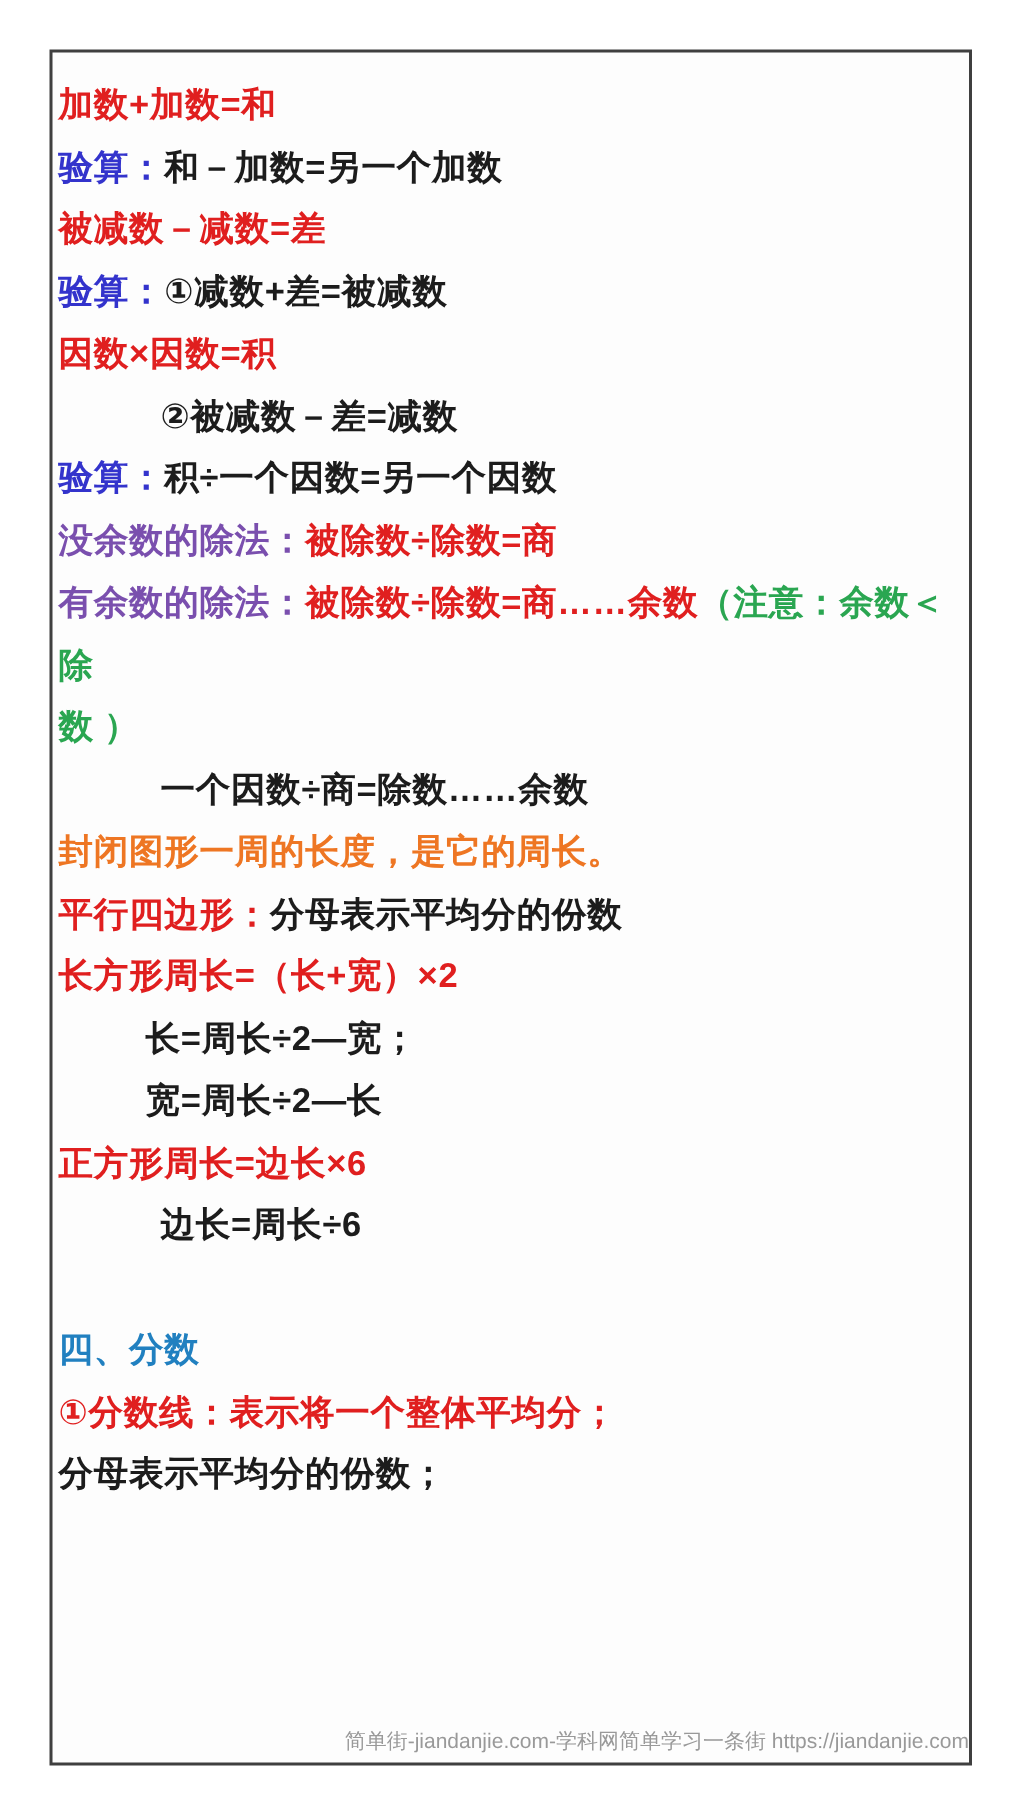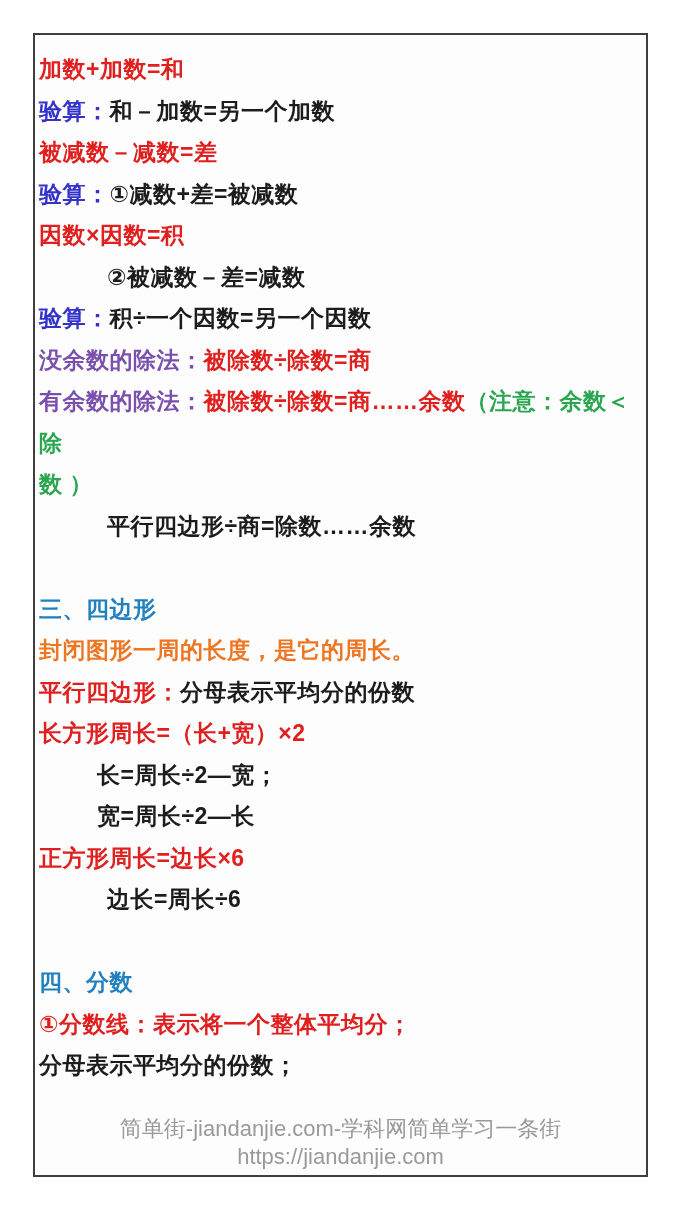--- a/index.html
+++ b/index.html
@@ -43,22 +43,22 @@
   .seg-blue   { color: var(--check-blue, #3333cc); }
   .seg-purple { color: var(--division-purple, #7a4fae); }
   .seg-green  { color: var(--note-green, #2aa651); }
   .seg-orange { color: var(--definition-orange, #ee7623); margin-top: 40px; }
   .seg-black  { color: var(--body-text, #1c1c1c); }
   .footer {
     position: absolute;
     left: 0;
     bottom: 5px;
     width: 100%;
-    text-align: center;
-    font-size: 22px;
+    text-align: right;
+    font-size: 14px;
     font-weight: normal;
     color: var(--footer-gray, #999999);
   }
 </style>
 </head>
 <body>
 
 <div class="sheet">
   <div class="content">
 
@@ -77,23 +77,22 @@
     <p class="line"><span class="seg-blue">验算：</span><span class="seg-black">积÷一个因数=另一个因数</span></p>
 
     <p class="line"><span class="seg-purple">没余数的除法：</span><span class="seg-red">被除数÷除数=商</span></p>
 
 
     <p class="line"><span class="seg-purple">有余数的除法：</span><span class="seg-red">被除数÷除数=商……余数</span><span class="seg-green">（注意：余数＜除</span></p>
 
     <p class="line"><span class="seg-green">数 ）</span></p>
 
 
-    <p class="line indent-a"><span class="seg-black">平行四边形÷商=除数……余数</span></p>
+    <p class="line indent-a"><span class="seg-black">一个因数÷商=除数……余数</span></p>
 
-    <p class="line heading">三、四边形</p>
 
     <p class="line"><span class="seg-orange">封闭图形一周的长度，是它的周长。</span></p>
 
     <p class="line"><span class="seg-red">平行四边形：</span><span class="seg-black">分母表示平均分的份数</span></p>
 
     <p class="line"><span class="seg-red">长方形周长=（长+宽）×2</span></p>
 
     <p class="line indent-b"><span class="seg-black">长=周长÷2—宽；</span></p>
 
     <p class="line indent-b"><span class="seg-black">宽=周长÷2—长</span></p>

